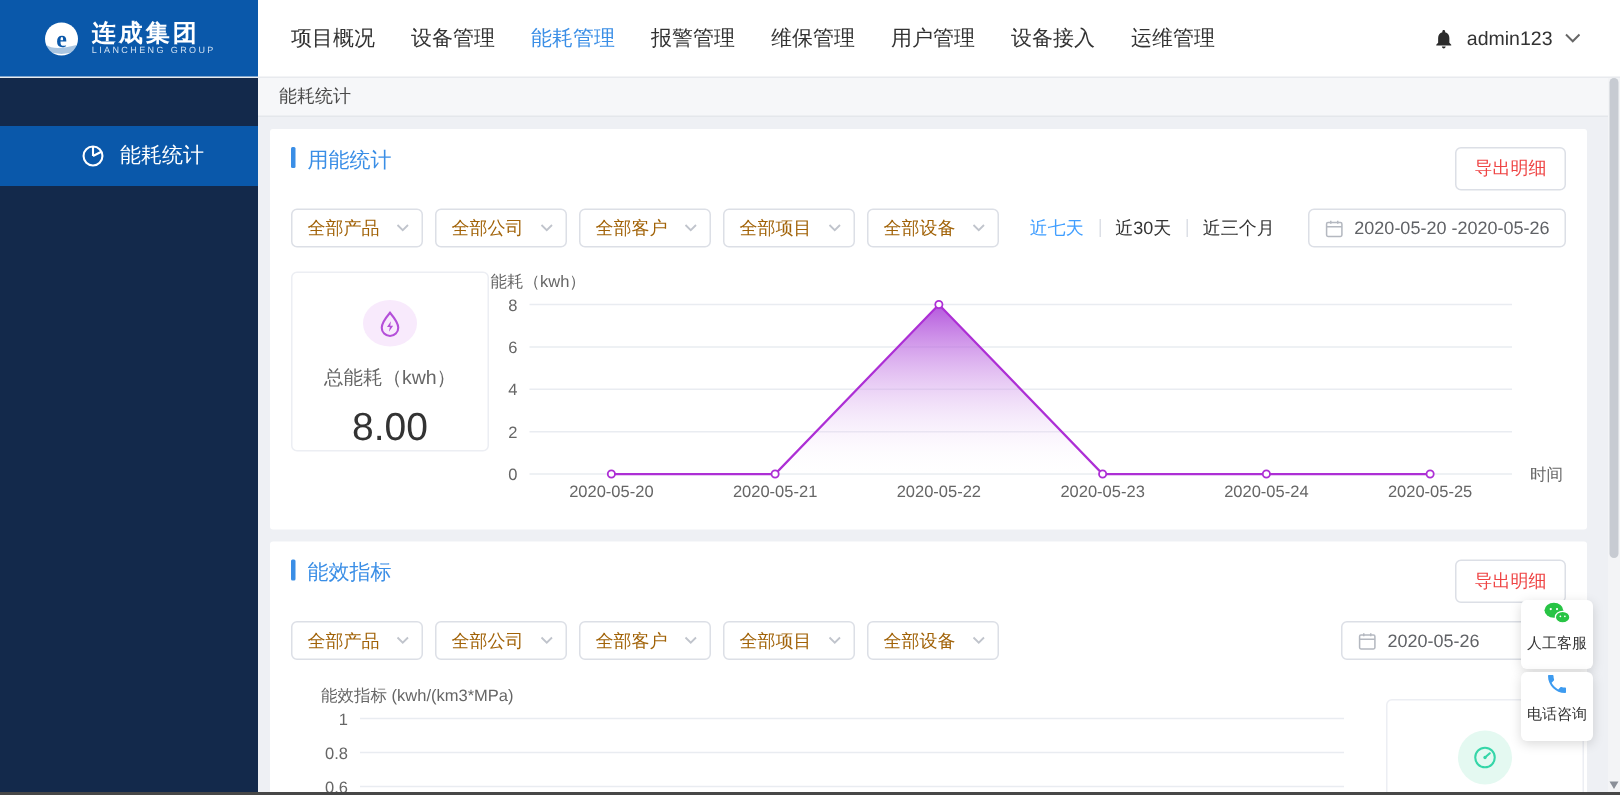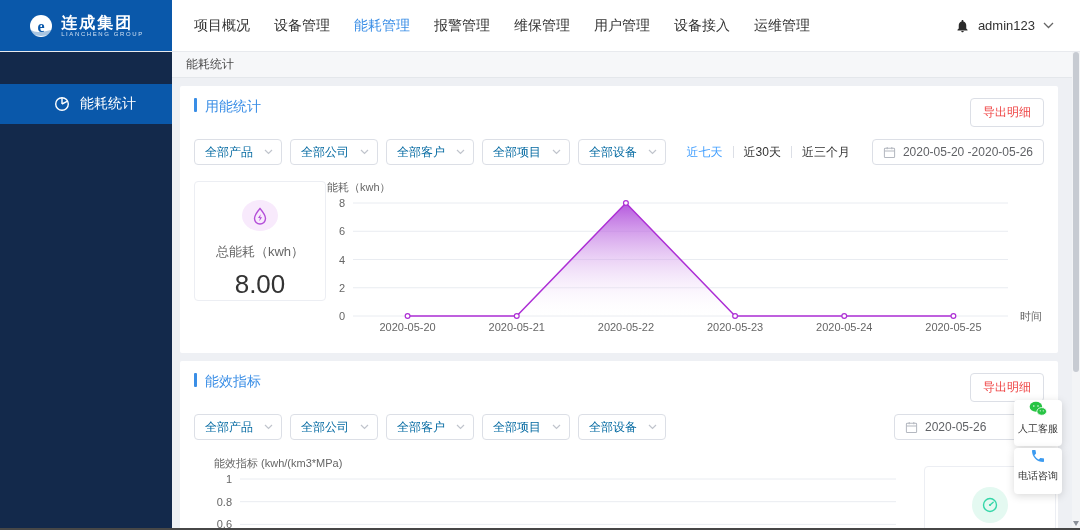--- a/index.html
+++ b/index.html
@@ -29,21 +29,21 @@
   .tabbar { height:26px; background:#f6f7f9; border-bottom:1px solid #e4e7eb; display:flex; align-items:center; padding-left:14px; }
   .tab { font-size:12px; color:#4a4a4a; cursor:pointer; }
   .panel-wrap { padding:8px 22px 0 8px; }
   .panel { background:#fff; border-radius:2px; margin-bottom:8px; }
   .panel-head { display:flex; align-items:flex-start; padding:12px 14px 8px 14px; }
   .accent { width:3px; height:14px; background:#3a8ee6; margin-right:8px; border-radius:1px; }
   .panel-title { font-size:14px; color:#3a8ee6; }
   .export-btn { margin-left:auto; font-size:12px; color:#ef4444; background:#fff; border:1px solid #dcdfe6; border-radius:4px; padding:5px 12px; cursor:pointer; font-family:inherit; }
 
   .filter-row { display:flex; align-items:center; padding:4px 14px 12px 14px; }
-  .select { width:88px; height:26px; border:1px solid #dcdfe6; border-radius:4px; display:flex; align-items:center; justify-content:space-between; padding:0 8px 0 10px; margin-right:8px; font-size:12px; color:#0369a1; cursor:pointer; background:#fff; }
+  .select { width:88px; height:26px; border:1px solid #dcdfe6; border-radius:4px; display:flex; align-items:center; justify-content:space-between; padding:0 8px 0 10px; margin-right:8px; font-size:12px; color:#a16207; cursor:pointer; background:#fff; }
   .right-group { margin-left:auto; display:flex; align-items:center; }
   .quick { font-size:12px; color:#333; cursor:pointer; padding:0 10px; }
   .quick.active { color:#409eff; }
   .vdiv { width:1px; height:12px; background:#dcdfe6; }
   .datebox { height:26px; border:1px solid #dcdfe6; border-radius:4px; display:flex; align-items:center; gap:7px; padding:0 10px; margin-left:12px; font-size:12px; color:#606266; background:#fff; cursor:pointer; }
   .datebox.small { min-width:150px; }
 
   .chart-row { display:flex; padding:4px 14px 10px 14px; }
   .sum-card { width:132px; height:120px; border:1px solid #ecoeff; border:1px solid #eceef3; border-radius:4px; display:flex; flex-direction:column; align-items:center; padding-top:18px; flex:none; }
   .badge { width:36px; height:36px; border-radius:50%; display:flex; align-items:center; justify-content:center; }

